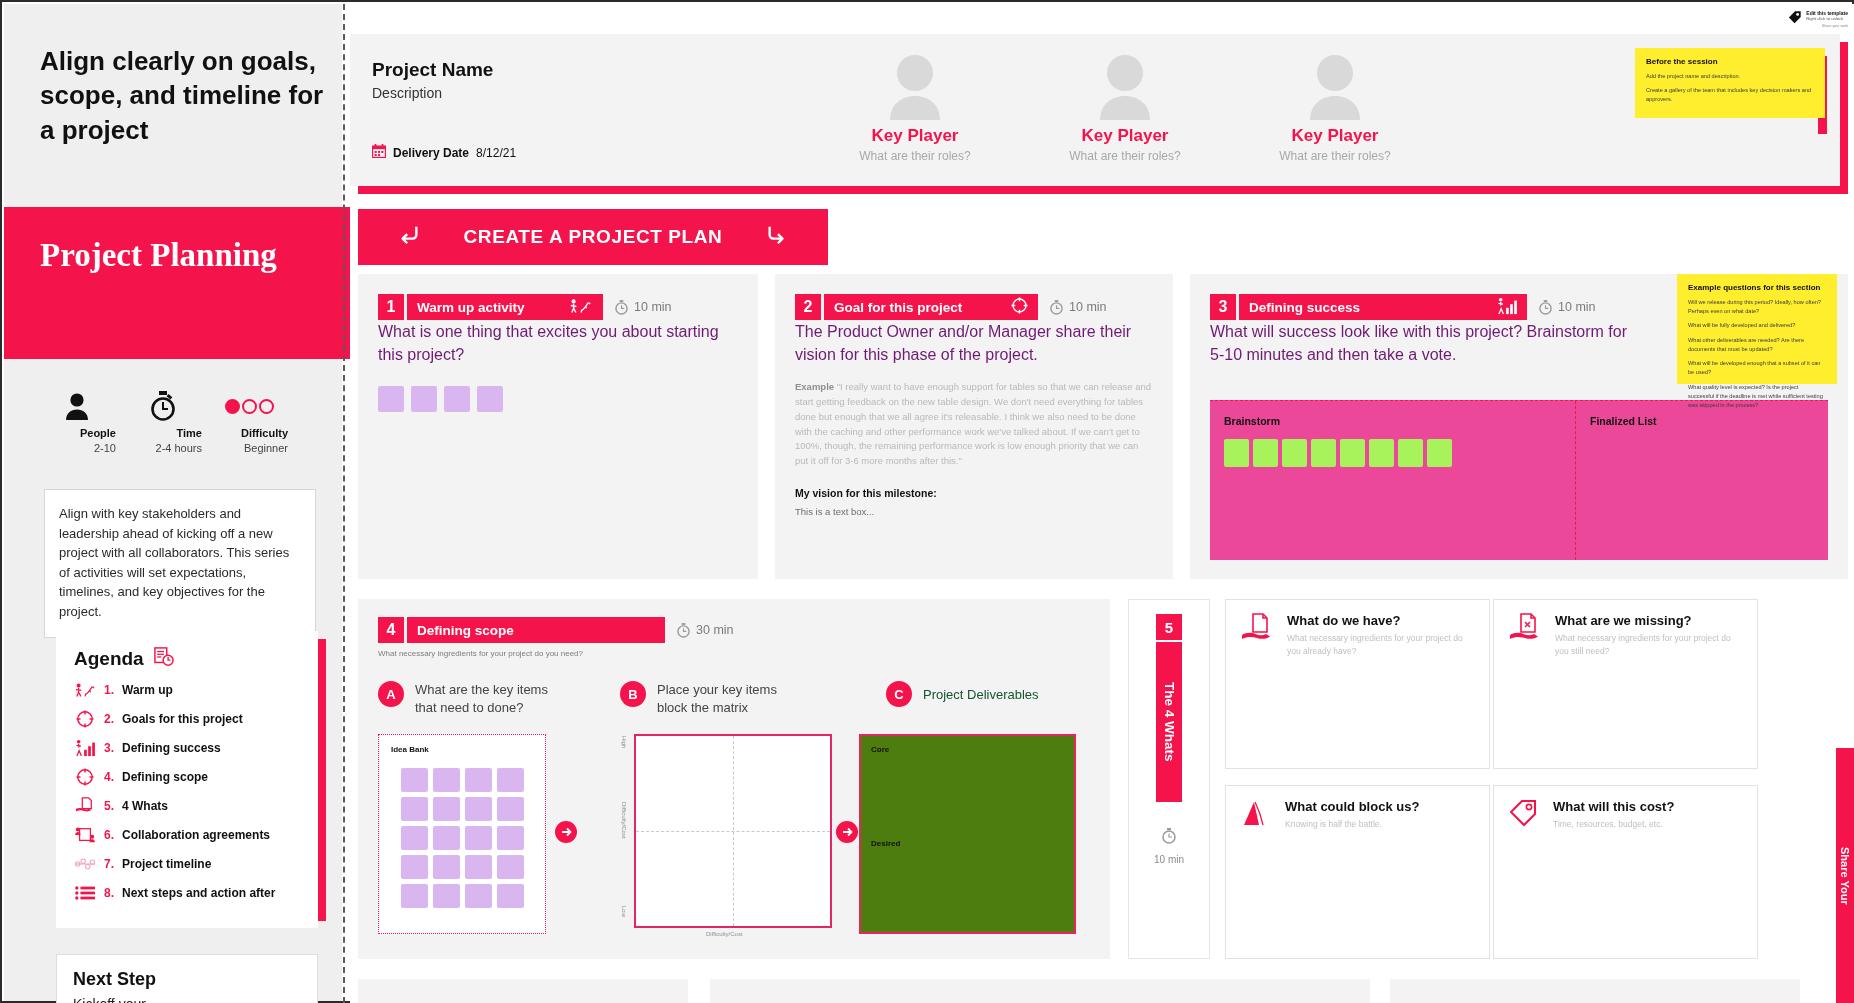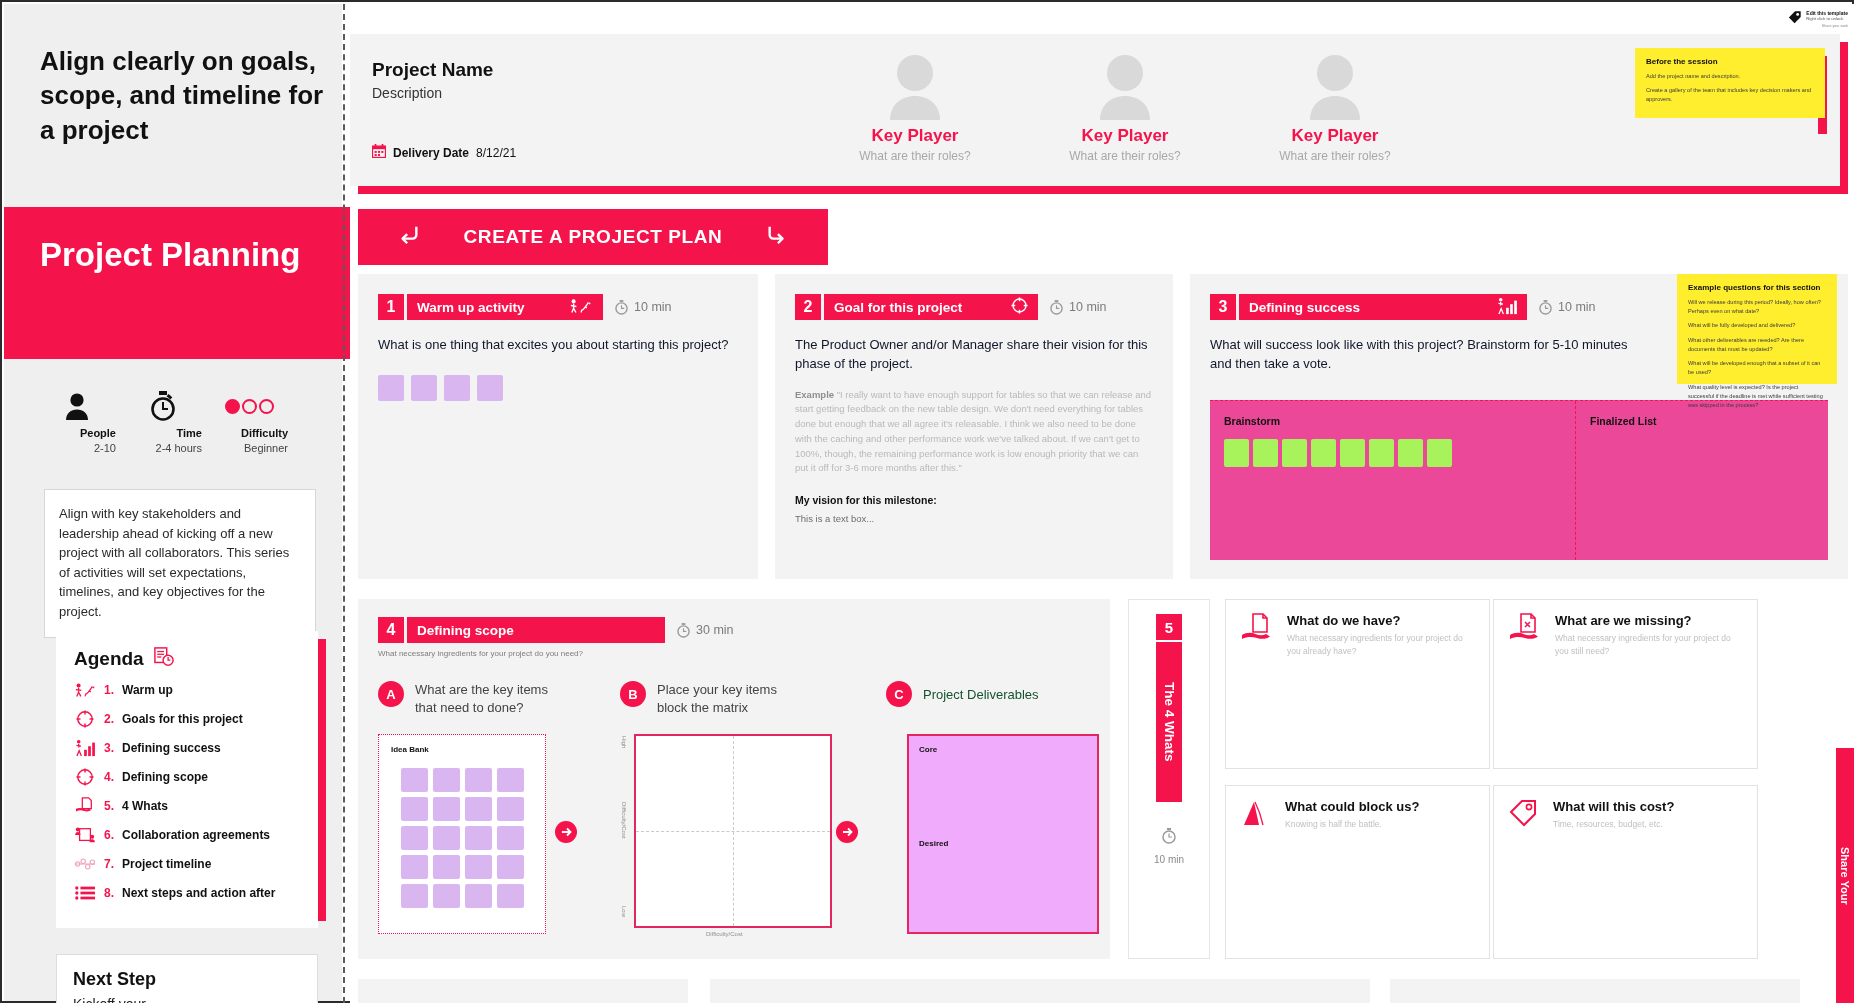--- a/index.html
+++ b/index.html
@@ -25,20 +25,21 @@
   .hero-title {
     position: absolute; left: 36px; top: 40px;
     width: 290px;
     font-size: 26px; font-weight: bold; line-height: 1.32;
     color: #111;
   }
   .brand-block {
     position: absolute; left: 0px; top: 203px;
     width: 348px; height: 152px;
     background: #f5134c;
+    font-family: Liberation Serif, serif;
   }
   .brand-title {
     position: absolute; left: 36px; top: 26px;
     font-size: 33px; font-weight: bold; line-height: 1.34;
     color: #ffffff;
   }
   .stats-row {
     position: absolute; left: 34px; top: 385px;
     width: 250px; display: flex; justify-content: space-between;
   }
@@ -116,21 +117,21 @@
 
   
   .act-card { position:absolute; background:#f3f3f3; }
   .pill-row { display:flex; align-items:center; gap:0; }
   .pill-num { background:#f5134c; color:#fff; font-weight:bold; font-size:16px;
               width:26px; height:26px; display:flex; align-items:center; justify-content:center; }
   .pill-body { background:#f5134c; color:#fff; font-weight:bold; font-size:13.5px;
                height:26px; display:flex; align-items:center; justify-content:space-between;
                padding:0 10px; margin-left:3px; gap:14px; }
   .timer { display:flex; align-items:center; gap:6px; margin-left:12px; color:#7b7b7b; font-size:12.5px; }
-  .act-body { font-size:13px; color:#0f172a; line-height:1.45; margin-top:16px; }
+  .act-body { font-size:16px; color:#701a75; line-height:1.45; }
   .act-small { font-size:9.5px; color:#b9b9b9; line-height:1.55; margin-top:14px; }
   .act-small b { color:#8f8f8f; }
   .lbl-bold { font-size:10.5px; font-weight:bold; color:#111; }
 
   .sticky-purple { width:26px; height:26px; background:#dab6f0; border-radius:2px; }
   .sticky-green  { width:25px; height:28px; background:#a8f25c; border-radius:2px; }
 
   .dash-box { border:1.5px dotted #f5134c; }
   .solid-red { border:2px solid #e4255f; }
 
@@ -623,21 +624,21 @@
         <svg width="22" height="22" viewBox="0 0 22 22">
             <circle cx="11" cy="11" r="11" fill="#f5134c"></circle>
             <path d="M7 11h8M12 7.5l3.5 3.5L12 14.5" stroke="#fff" stroke-width="1.8" fill="none"></path>
           </svg>
       </div>
 
       <div style="position:absolute; left:528px; top:82px; display:flex; gap:11px; align-items:center;">
         <div class="circ-letter">C</div>
         <div style="font-size:13px; color:#14532d;">Project Deliverables</div>
       </div>
-      <div class="solid-red" style="position:absolute; left:549px; top:135px; width:192px; height:200px; background:#f0abfc;">
+      <div class="solid-red" style="position:absolute; left:501px; top:135px; width:217px; height:200px; background:#4d7c0f;">
         <div style="position:absolute; left:10px; top:9px; font-size:8px; font-weight:bold; color:#111;">Core</div>
         <div style="position:absolute; left:10px; top:103px; font-size:8px; font-weight:bold; color:#111;">Desired</div>
       </div>
     </div>
 
     <div class="five-strip" style="left:778px; top:595px; width:82px; height:360px; display:flex; flex-direction:column; align-items:center; padding-top:14px;">
       <div class="five-num">5</div>
       <div class="five-vert" style="margin-top:2px; height:160px; width:26px;">The 4 Whats</div>
       <div style="margin-top:26px; text-align:center;">
         <div>

